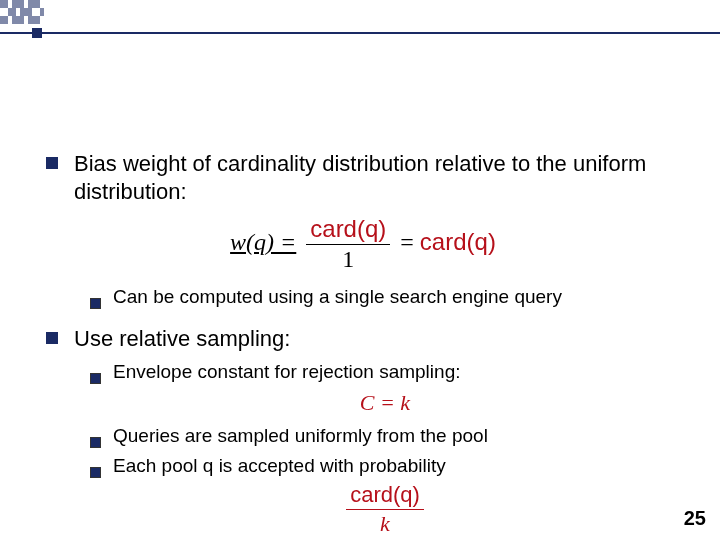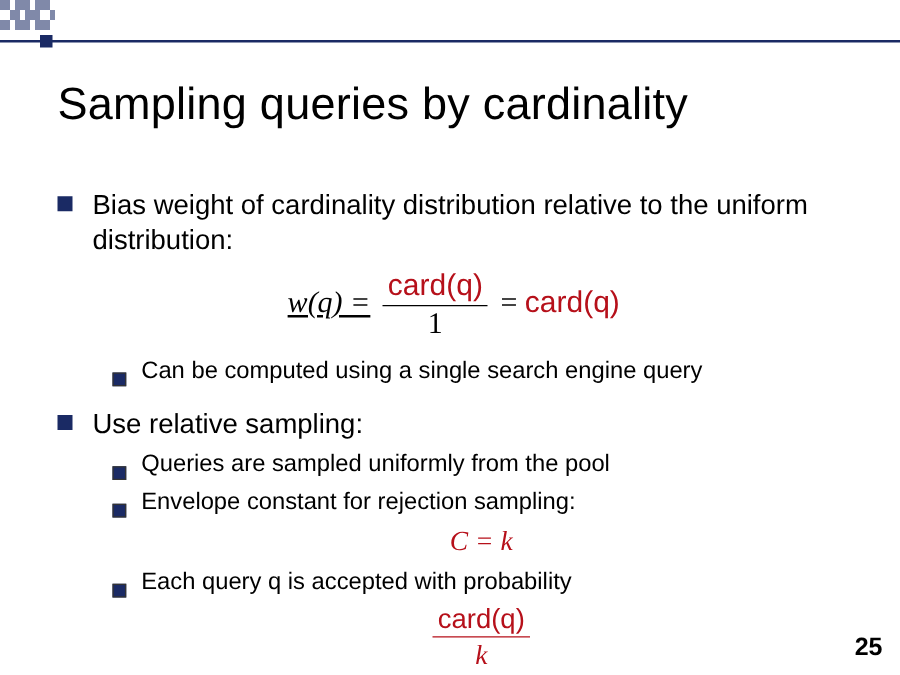--- a/index.html
+++ b/index.html
@@ -49,21 +49,20 @@
 </style>
 </head>
 <body>
 
 <div class="slide">
   <div class="decoration">
     <div class="checker"></div>
     <div class="topline"></div>
   </div>
 
-  <div class="title">Sampling queries by cardinality</div>
 
   <div class="body">
     <ul class="b1">
 
       <li>
         <div class="row">
           <span class="sq"></span>
           <span class="txt">Bias weight of cardinality distribution relative to the uniform distribution:</span>
         </div>
         <div class="formula">
@@ -87,34 +86,34 @@
 
       <li>
         <div class="row">
           <span class="sq"></span>
           <span class="txt">Use relative sampling:</span>
         </div>
         <ul class="b2">
           <li>
             <div class="row">
               <span class="sq"></span>
-              <span class="txt">Queries are sampled uniformly from the pool</span>
-            </div>
-          </li>
-          <li>
-            <div class="row">
-              <span class="sq"></span>
               <span class="txt">Envelope constant for rejection sampling:</span>
             </div>
             <div class="formula2">C = k</div>
           </li>
           <li>
             <div class="row">
               <span class="sq"></span>
-              <span class="txt">Each query q is accepted with probability</span>
+              <span class="txt">Queries are sampled uniformly from the pool</span>
+            </div>
+          </li>
+          <li>
+            <div class="row">
+              <span class="sq"></span>
+              <span class="txt">Each pool q is accepted with probability</span>
             </div>
             <div class="formula3">
               <span class="frac red">
                 <span class="num" style="font-family:Arial;">card(q)</span>
                 <span class="den" style="font-style:italic;font-family:'Times New Roman';">k</span>
               </span>
             </div>
           </li>
         </ul>
       </li>

